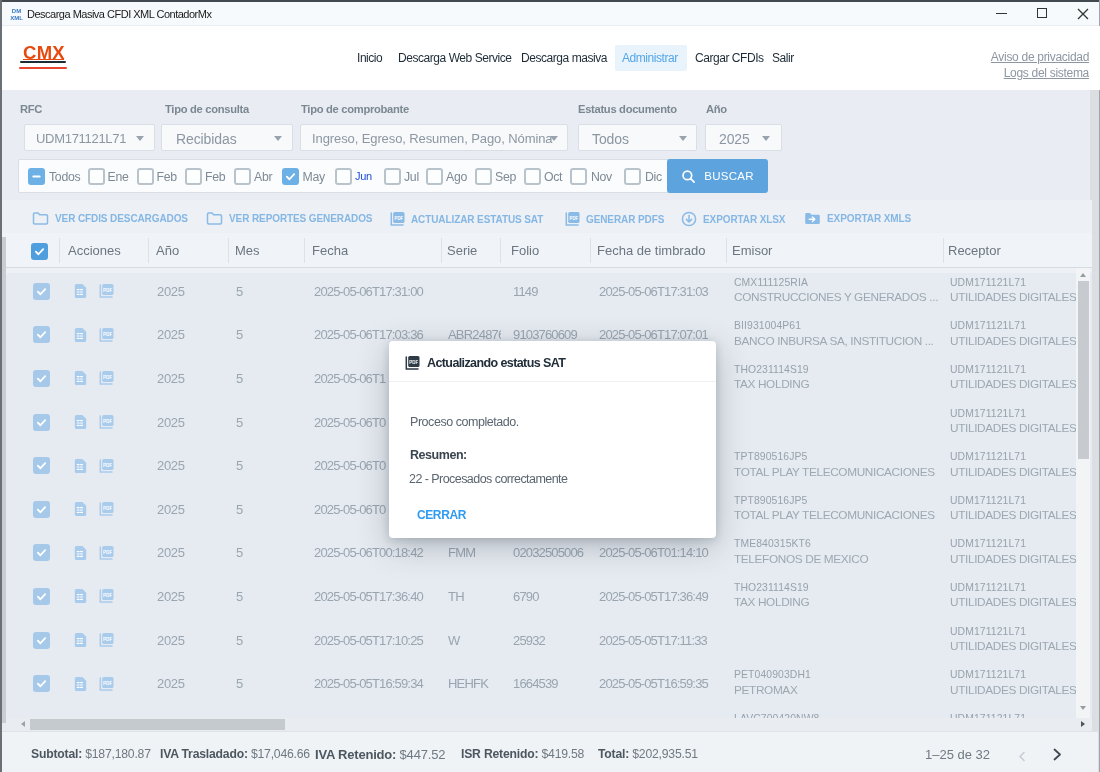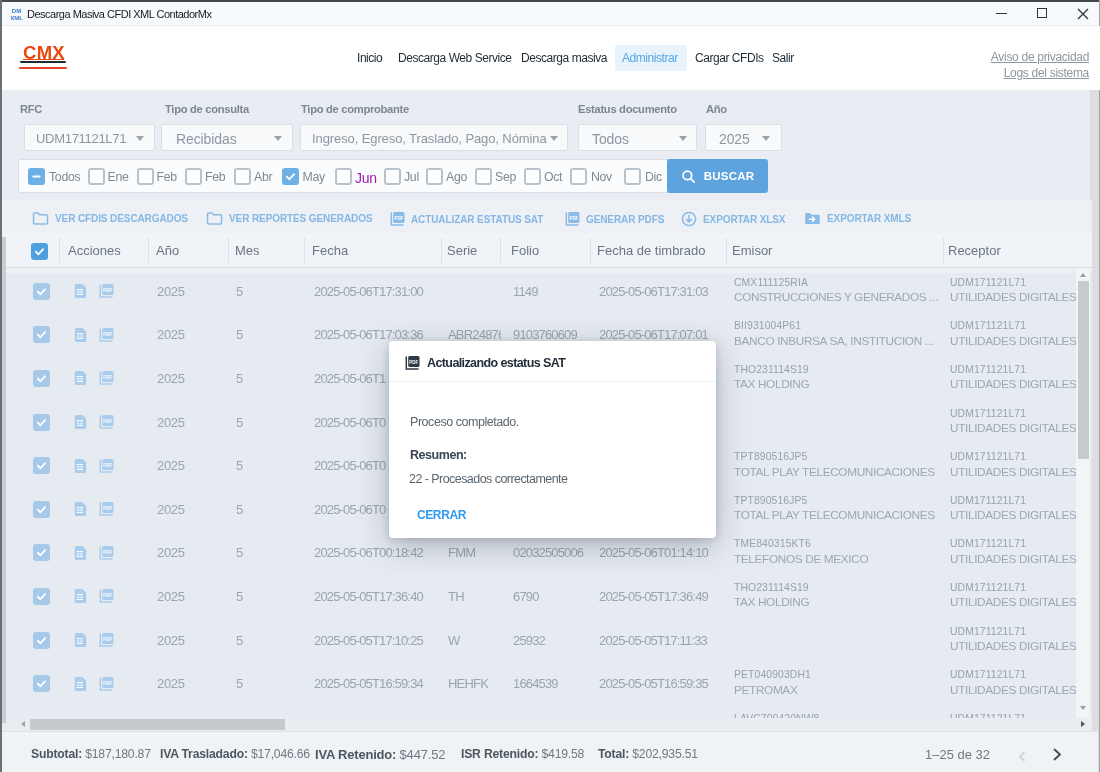--- a/index.html
+++ b/index.html
@@ -56,21 +56,21 @@
 <span class="lbl" style="left:706px;top:103px">Año</span>
 <div class="sel" style="left:24px;top:124px;width:131px">
     <span style="font-size:13px;letter-spacing:-0.3px">UDM171121L71</span>
     <div class="arr" style="left:111px"></div>
   </div>
 <div class="sel" style="left:161px;top:124px;width:132px">
     <span style="left:14px">Recibidas</span>
     <div class="arr" style="left:112px"></div>
   </div>
 <div class="sel" style="left:300px;top:124px;width:268px">
-    <span style="font-size:13px">Ingreso, Egreso, Traslado, Pago, Nómina</span>
+    <span style="font-size:13px">Ingreso, Egreso, Resumen, Pago, Nómina</span>
     <div class="arr" style="left:249px"></div>
   </div>
 <div class="sel" style="left:578px;top:124px;width:119px">
     <span style="left:13px">Todos</span>
     <div class="arr" style="left:100px"></div>
   </div>
 <div class="sel" style="left:705px;top:124px;width:77px">
     <span style="left:13px">2025</span>
     <div class="arr" style="left:56px"></div>
   </div>
@@ -89,39 +89,39 @@
 <span style="position:absolute;left:205px;top:169.5px;font-size:12.3px;letter-spacing:-0.3px;color:#7e8a95">Feb</span>
 <div style="position:absolute;left:234px;top:167.5px;width:17px;height:17px;border:2px solid #b9c3cc;border-radius:3px;background:#fdfefe;box-sizing:border-box"></div>
 <span style="position:absolute;left:254px;top:169.5px;font-size:12.3px;letter-spacing:-0.3px;color:#7e8a95">Abr</span>
 <div style="position:absolute;left:281.5px;top:167.5px;width:17px;height:17px;border-radius:3px;background:#6cb0e5;display:flex;align-items:center;justify-content:center">
     <svg width="11" height="11" viewBox="0 0 12 12" style="display:block">
       <path d="M2 6.2 L4.8 9 L10 3.4" stroke="#fff" stroke-width="2" fill="none" stroke-linecap="round" stroke-linejoin="round"></path>
     </svg>
   </div>
 <span style="position:absolute;left:302.5px;top:169.5px;font-size:12.3px;letter-spacing:-0.3px;color:#7e8a95">May</span>
 <div style="position:absolute;left:335px;top:167.5px;width:17px;height:17px;border:2px solid #b9c3cc;border-radius:3px;background:#fdfefe;box-sizing:border-box"></div>
-<span style="position:absolute;left:355px;top:169.5px;font-size:14px;letter-spacing:-0.3px;color:#a21caf">Jun</span>
+<span style="position:absolute;left:355px;top:169.5px;font-size:11px;letter-spacing:-0.3px;color:#1d4ed8">Jun</span>
 <div style="position:absolute;left:384px;top:167.5px;width:17px;height:17px;border:2px solid #b9c3cc;border-radius:3px;background:#fdfefe;box-sizing:border-box"></div>
 <span style="position:absolute;left:404px;top:169.5px;font-size:12.3px;letter-spacing:-0.3px;color:#7e8a95">Jul</span>
 <div style="position:absolute;left:426px;top:167.5px;width:17px;height:17px;border:2px solid #b9c3cc;border-radius:3px;background:#fdfefe;box-sizing:border-box"></div>
 <span style="position:absolute;left:446px;top:169.5px;font-size:12.3px;letter-spacing:-0.3px;color:#7e8a95">Ago</span>
 <div style="position:absolute;left:475px;top:167.5px;width:17px;height:17px;border:2px solid #b9c3cc;border-radius:3px;background:#fdfefe;box-sizing:border-box"></div>
 <span style="position:absolute;left:495px;top:169.5px;font-size:12.3px;letter-spacing:-0.3px;color:#7e8a95">Sep</span>
 <div style="position:absolute;left:524px;top:167.5px;width:17px;height:17px;border:2px solid #b9c3cc;border-radius:3px;background:#fdfefe;box-sizing:border-box"></div>
 <span style="position:absolute;left:544px;top:169.5px;font-size:12.3px;letter-spacing:-0.3px;color:#7e8a95">Oct</span>
 <div style="position:absolute;left:570px;top:167.5px;width:17px;height:17px;border:2px solid #b9c3cc;border-radius:3px;background:#fdfefe;box-sizing:border-box"></div>
 <span style="position:absolute;left:591px;top:169.5px;font-size:12.3px;letter-spacing:-0.3px;color:#7e8a95">Nov</span>
 <div style="position:absolute;left:624px;top:167.5px;width:17px;height:17px;border:2px solid #b9c3cc;border-radius:3px;background:#fdfefe;box-sizing:border-box"></div>
 <span style="position:absolute;left:645px;top:169.5px;font-size:12.3px;letter-spacing:-0.3px;color:#7e8a95">Dic</span>
 <div class="abs" style="left:667px;top:159px;width:101px;height:34px;background:#5da4de;border-radius:3px;display:flex;align-items:center;justify-content:center;gap:8px">
     <svg width="15" height="15" viewBox="0 0 16 16" style="display:block">
       <circle cx="6.8" cy="6.8" r="4.6" fill="none" stroke="#fff" stroke-width="1.8"></circle>
       <path d="M10.3 10.3 L14 14" stroke="#fff" stroke-width="1.8" stroke-linecap="round"></path>
     </svg>
-    <span style="color:#fff;font-size:11.5px;font-weight:bold;letter-spacing:.25px">BUSCAR</span>
+    <span style="color:#fff;font-size:11.5px;font-weight:normal;letter-spacing:.25px">BUSCAR</span>
   </div>
 <div class="abs" style="left:2px;top:200px;width:1090px;height:33px;background:#edf0f5"></div>
 <div class="alink" style="left:32px">
     <svg width="17" height="15" viewBox="0 0 17 15" style="display:block">
       <path d="M1.5 3.2 a1.2 1.2 0 0 1 1.2 -1.2 h3.4 l1.5 1.7 h6.7 a1.2 1.2 0 0 1 1.2 1.2 v6.9 a1.2 1.2 0 0 1 -1.2 1.2 h-11.6 a1.2 1.2 0 0 1 -1.2 -1.2 z" fill="none" stroke="#8abae6" stroke-width="1.5"></path>
     </svg>
     <span>VER CFDIS DESCARGADOS</span>
   </div>
 <div class="alink" style="left:206px">
     <svg width="17" height="15" viewBox="0 0 17 15" style="display:block">

